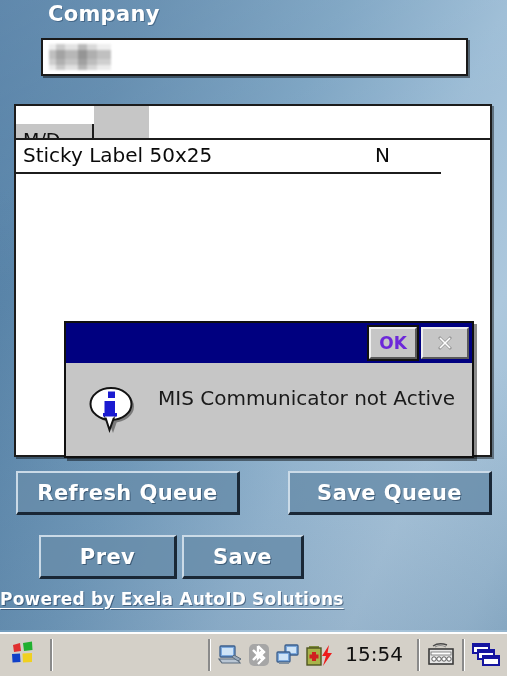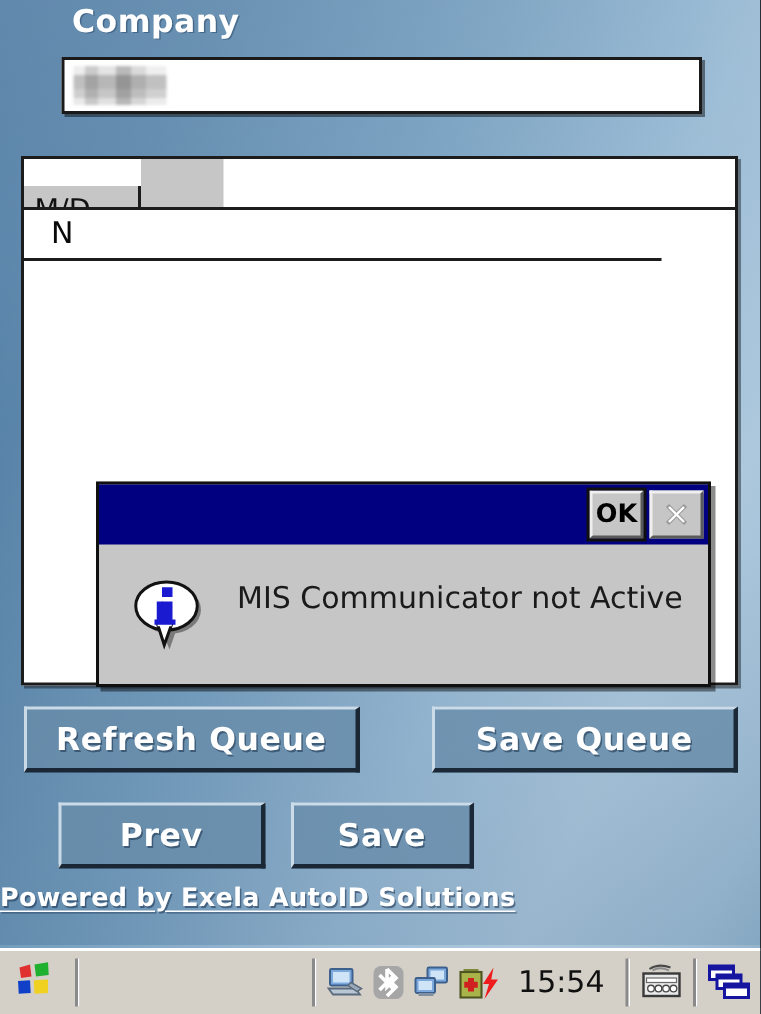--- a/index.html
+++ b/index.html
@@ -164,35 +164,35 @@
     box-sizing: border-box;
   }
   .dlg-title {
     position: absolute;
     left: 8px;
     top: 8px;
     color: #ffffff;
     font-size: 17px;
   }
   .tb-btn {
-    width: 36px;
+    width: 48px;
     height: 32px;
     margin-left: 4px;
     background: #c6c6c6;
     box-sizing: border-box;
     display: flex;
     align-items: center;
     justify-content: center;
     border-top: 2px solid #efefef;
     border-left: 2px solid #efefef;
     border-right: 2px solid #5a5a5a;
     border-bottom: 2px solid #5a5a5a;
     font-size: 17px;
     font-weight: bold;
-    color: #000000;
+    color: #6d28d9;
     line-height: 1;
   }
   .tb-btn.ok {
     outline: 2px solid #101010;
     outline-offset: 0px;
   }
   .tb-btn.close svg { display: block; }
 
   .dlg-body {
     position: relative;
@@ -231,21 +231,21 @@
     border-bottom: 3px solid rgba(12,22,34,0.85);
     text-shadow: 1px 1px 0 rgba(25,50,75,0.55);
     display: flex;
     align-items: center;
     justify-content: center;
     letter-spacing: 0.4px;
   }
   #btn-refresh { left: 16px;  top: 471px; width: 224px; height: 44px; }
   #btn-savequeue { left: 288px; top: 471px; width: 204px; height: 44px; }
   #btn-prev  { left: 19px;  top: 535px; width: 138px; height: 44px; margin-left: 20px; }
-  #btn-save  { left: 194px; top: 535px; width: 122px; height: 44px; }
+  #btn-save  { left: 182px; top: 535px; width: 122px; height: 44px; }
 
   
   .footer-link {
     position: absolute;
     left: 0;
     top: 589px;
     width: 507px;
     color: #ffffff;
     font-size: 17px;
     font-weight: bold;
@@ -305,20 +305,21 @@
   <div class="company-input">
     <div class="company-value"></div>
   </div>
 
   <div class="list-frame">
     <div class="list-header">
       <div class="hcell c2">M/D</div>
       <div class="hcell c3"></div>
     </div>
     <div class="list-row">
+      <div class="rcell c1">Sticky Label 50x25</div>
       <div class="rcell c2">N</div>
       <div class="rcell c3"></div>
     </div>
     <div class="row-underline"></div>
 
     <div class="dialog">
       <div class="dlg-titlebar">
         <div class="dlg-title"></div>
         <div class="tb-btn ok">OK</div>
         <div class="tb-btn close">

